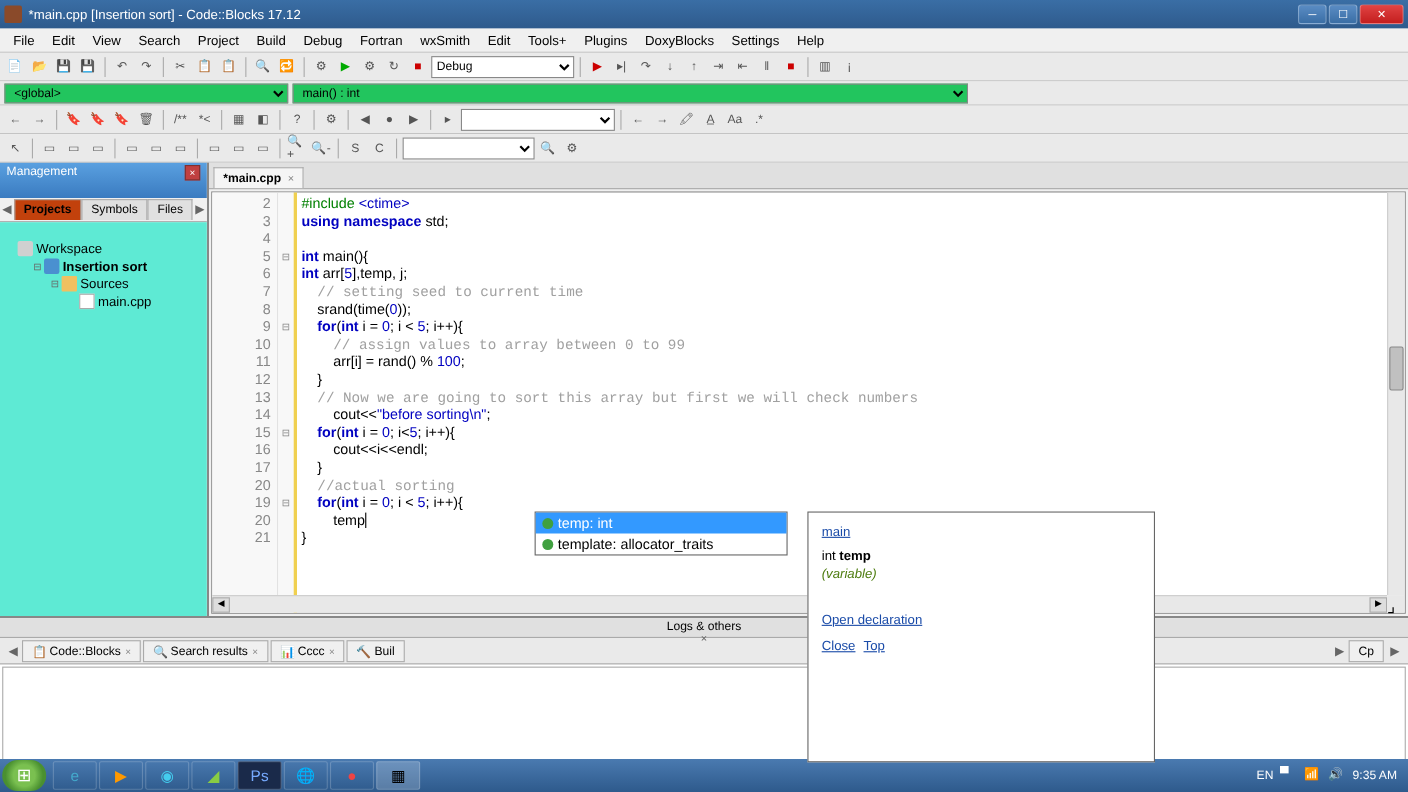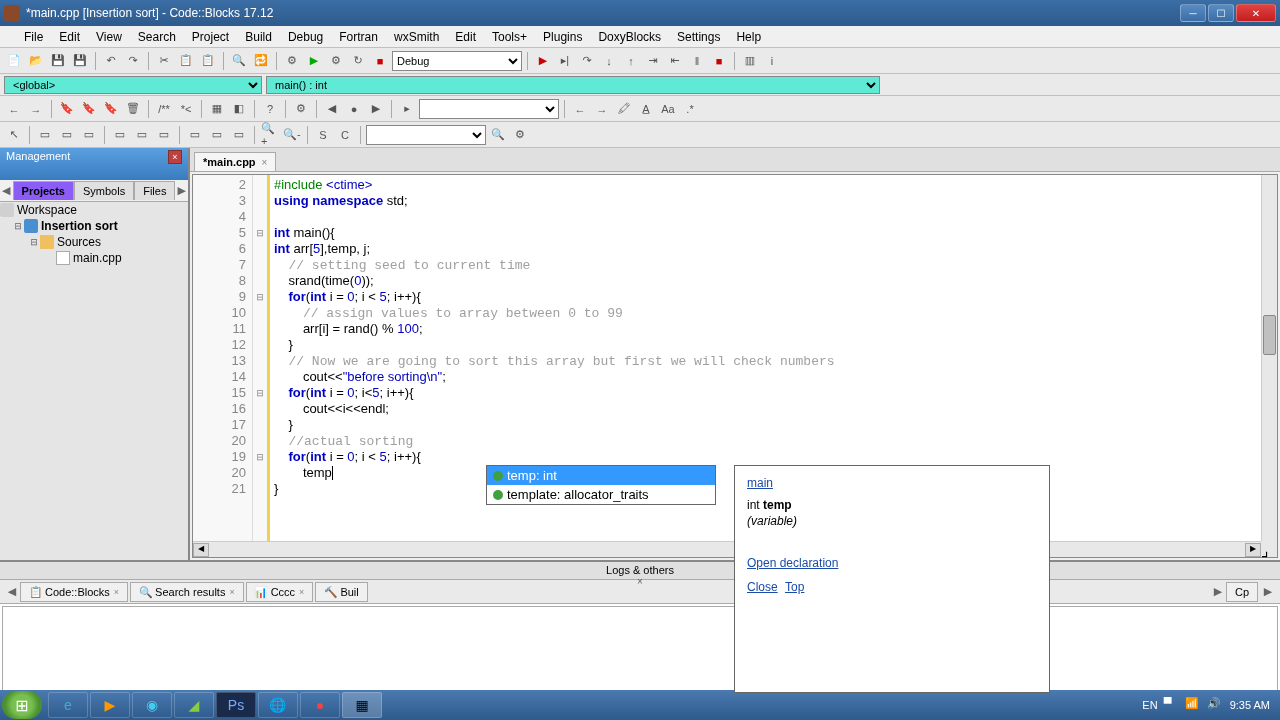--- a/index.html
+++ b/index.html
@@ -7,41 +7,41 @@
 
 .titlebar { height: 26px; background: linear-gradient(to bottom, #3a6ea5 0%, #2e5a8c 100%); display: flex; align-items: center; padding: 0 4px; color: white; font-size: 12px; }
 .titlebar-icon { width: 16px; height: 16px; background: #8a4a2a; margin-right: 6px; border-radius: 2px; }
 .titlebar-text { flex: 1; }
 .win-controls { display: flex; gap: 2px; }
 .win-btn { width: 26px; height: 18px; border: 1px solid rgba(255,255,255,0.3); border-radius: 3px; display: flex; align-items: center; justify-content: center; font-size: 10px; color: white; }
 .win-min { background: linear-gradient(#5a8cc4, #3a6ea5); }
 .win-max { background: linear-gradient(#5a8cc4, #3a6ea5); }
 .win-close { background: linear-gradient(#e04343, #c41e1e); width: 40px; }
 
-.menubar { height: 22px; background: #f0f0f0; border-bottom: 1px solid #c0c0c0; display: flex; align-items: center; padding: 0 16px; font-size: 12px; }
+.menubar { height: 22px; background: #f0f0f0; border-bottom: 1px solid #c0c0c0; display: flex; align-items: center; padding: 0 4px; font-size: 12px; }
 .menu-item { padding: 2px 8px; cursor: pointer; }
 
 .toolbar { height: 26px; background: #eaeaea; border-bottom: 1px solid #c0c0c0; display: flex; align-items: center; padding: 0 4px; gap: 2px; }
 .tool-btn { width: 20px; height: 20px; border: 1px solid transparent; border-radius: 2px; display: flex; align-items: center; justify-content: center; font-size: 11px; color: #555; cursor: pointer; }
 .tool-sep { width: 1px; height: 18px; background: #aaa; margin: 0 3px; }
 .tool-select { height: 20px; font-size: 11px; border: 1px solid #888; background: white; }
 
 .scope-bar { height: 22px; background: #eaeaea; border-bottom: 1px solid #c0c0c0; display: flex; align-items: center; padding: 0 4px; gap: 4px; }
-.scope-select { height: 18px; font-size: 11px; border: 1px solid #888; background: #5eead4; padding: 0 4px; }
+.scope-select { height: 18px; font-size: 11px; border: 1px solid #888; background: #22c55e; padding: 0 4px; }
 
 .main-area { display: flex; height: 412px; }
 
 .mgmt-panel { width: 190px; border-right: 2px solid #888; display: flex; flex-direction: column; }
 .mgmt-header { height: 32px; background: linear-gradient(#5aa0e0, #3a7bc0); color: white; font-size: 11px; padding: 2px 6px; display: flex; align-items: flex-start; justify-content: space-between; gap: 28px; }
 .mgmt-close { width: 14px; height: 14px; background: #c04040; border: 1px solid #803030; color: white; font-size: 9px; display: flex; align-items: center; justify-content: center; }
 .mgmt-tabs { height: 22px; display: flex; align-items: center; background: #f0f0f0; border-bottom: 1px solid #aaa; font-size: 11px; }
 .mgmt-tab-nav { width: 16px; text-align: center; color: #666; cursor: pointer; }
-.mgmt-tab { padding: 3px 8px; border: 1px solid #aaa; border-bottom: none; background: #8b5cf6; font-weight: bold; cursor: pointer; }
+.mgmt-tab { padding: 3px 8px; border: 1px solid #aaa; border-bottom: none; background: #c2410c; font-weight: bold; cursor: pointer; }
 .mgmt-tab.inactive { background: #e0e0e0; font-weight: normal; }
-.tree { flex: 1; background: #e5e5e5; font-size: 12px; padding: 0; overflow: auto; }
+.tree { flex: 1; background: #5eead4; font-size: 12px; padding: 16px; overflow: auto; }
 .tree-node { display: flex; align-items: center; padding: 1px 0; cursor: pointer; }
 .tree-indent { display: inline-block; }
 .tree-toggle { width: 12px; font-size: 9px; color: #666; text-align: center; }
 .tree-icon { width: 14px; height: 14px; margin-right: 3px; display: inline-block; }
 .icon-workspace { background: #d0d0d0; border-radius: 2px; }
 .icon-project { background: #4a90d0; border-radius: 2px; }
 .icon-folder { background: #f0c060; border-radius: 1px; }
 .icon-file { background: #fff; border: 1px solid #aaa; }
 
 .editor-area { flex: 1; display: flex; flex-direction: column; background: #f0f0f0; }
@@ -69,21 +69,21 @@
 
 .autocomplete { position: absolute; left: 486px; top: 465px; width: 230px; background: white; border: 1px solid #666; font-family: 'Courier New', monospace; font-size: 13px; z-index: 100; }
 .ac-item { padding: 2px 6px; display: flex; align-items: center; gap: 4px; }
 .ac-item.selected { background: #3399ff; color: white; }
 .ac-icon { width: 10px; height: 10px; border-radius: 50%; background: #40a040; flex-shrink: 0; }
 
 .tooltip-panel { position: absolute; left: 734px; top: 465px; width: 316px; height: 228px; background: white; border: 1px solid #666; font-size: 12px; padding: 10px 12px; z-index: 100; }
 .tooltip-panel a { color: #1a4ba8; text-decoration: underline; cursor: pointer; }
 .tooltip-panel .sig { margin: 8px 0 2px 0; }
 .tooltip-panel .sig b { font-weight: bold; }
-.tooltip-panel .var { font-style: italic; color: #000000; }
+.tooltip-panel .var { font-style: italic; color: #4d7c0f; }
 .tooltip-panel .links { margin-top: 28px; }
 .tooltip-panel .links div { margin-bottom: 10px; }
 
 .logs-panel { border-top: 2px solid #888; }
 .logs-header { height: 18px; background: #e0e0e0; border-bottom: 1px solid #aaa; font-size: 11px; padding: 2px 6px; display: flex; justify-content: space-between; align-items: center; flex-direction: column; }
 .logs-close { width: 14px; height: 14px; color: #666; font-size: 10px; text-align: center; cursor: pointer; }
 .logs-tabs { height: 24px; background: #eaeaea; border-bottom: 1px solid #aaa; display: flex; align-items: center; padding: 0 4px; font-size: 11px; }
 .logs-tab-nav { width: 16px; text-align: center; color: #666; cursor: pointer; }
 .logs-tab { padding: 3px 8px; border: 1px solid #aaa; background: #f0f0f0; margin-right: 2px; display: flex; align-items: center; gap: 4px; cursor: pointer; }
 .logs-tab-icon { width: 12px; height: 12px; }

